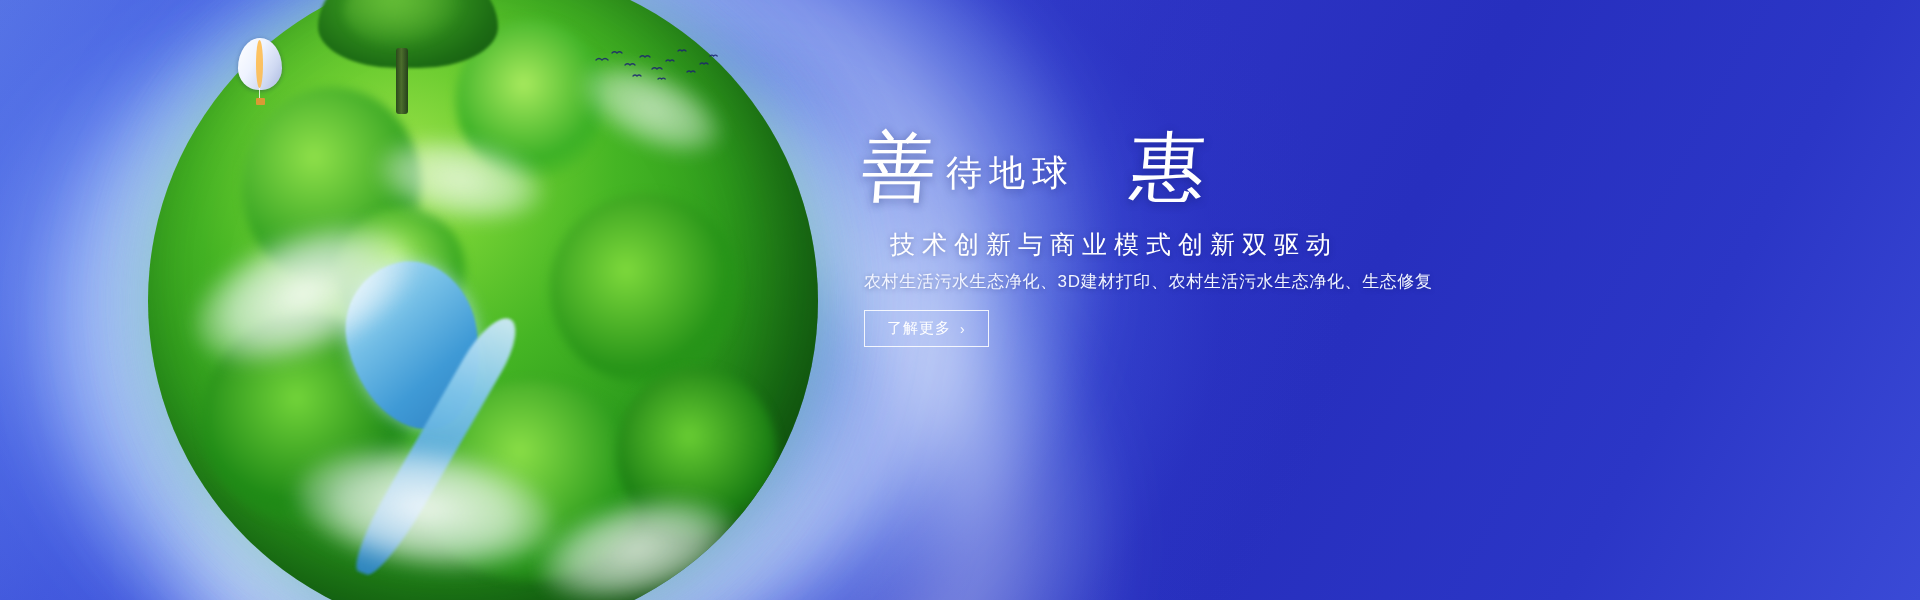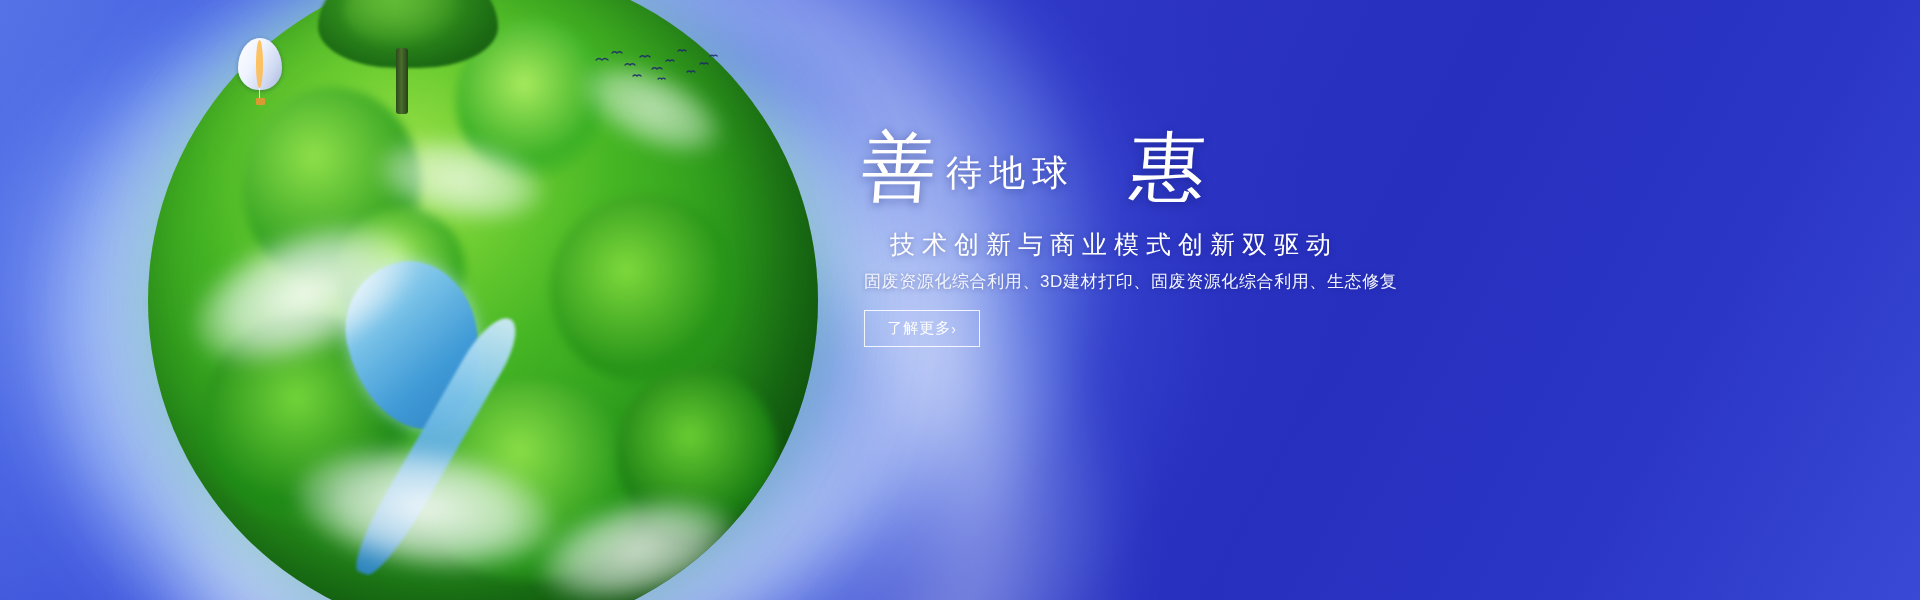--- a/index.html
+++ b/index.html
@@ -308,20 +308,21 @@
     text-shadow: 0 1px 5px rgba(12,22,90,0.35);
   }
 
   .cta {
     position: absolute;
     left: 2px;
     top: 310px;
     display: inline-flex;
     align-items: center;
     justify-content: center;
+    gap: 9px;
     min-width: 116px;
     height: 37px;
     padding: 0 22px;
     border: 1px solid rgba(255,255,255,0.88);
     background: transparent;
     color: #ffffff;
     font-family: "Liberation Sans", "DejaVu Sans", sans-serif;
     font-size: 15px;
     letter-spacing: 1px;
     cursor: pointer;
@@ -403,21 +404,21 @@
         <span class="hl-small">待地球</span>
       </span>
       <span class="hl-gap"></span>
       <span class="hl-group">
         <span class="hl-big">惠</span>
       </span>
     </div>
 
     <div class="tagline">技术创新与商业模式创新双驱动</div>
 
-    <div class="description">固废资源化综合利用、3D建材打印、固废资源化综合利用、生态修复</div>
+    <div class="description">农村生活污水生态净化、3D建材打印、农村生活污水生态净化、生态修复</div>
 
     <button class="cta">
       <span>了解更多</span>
       <span class="chev">›</span>
     </button>
 
   </div>
 </div>
 
 </body></html>

